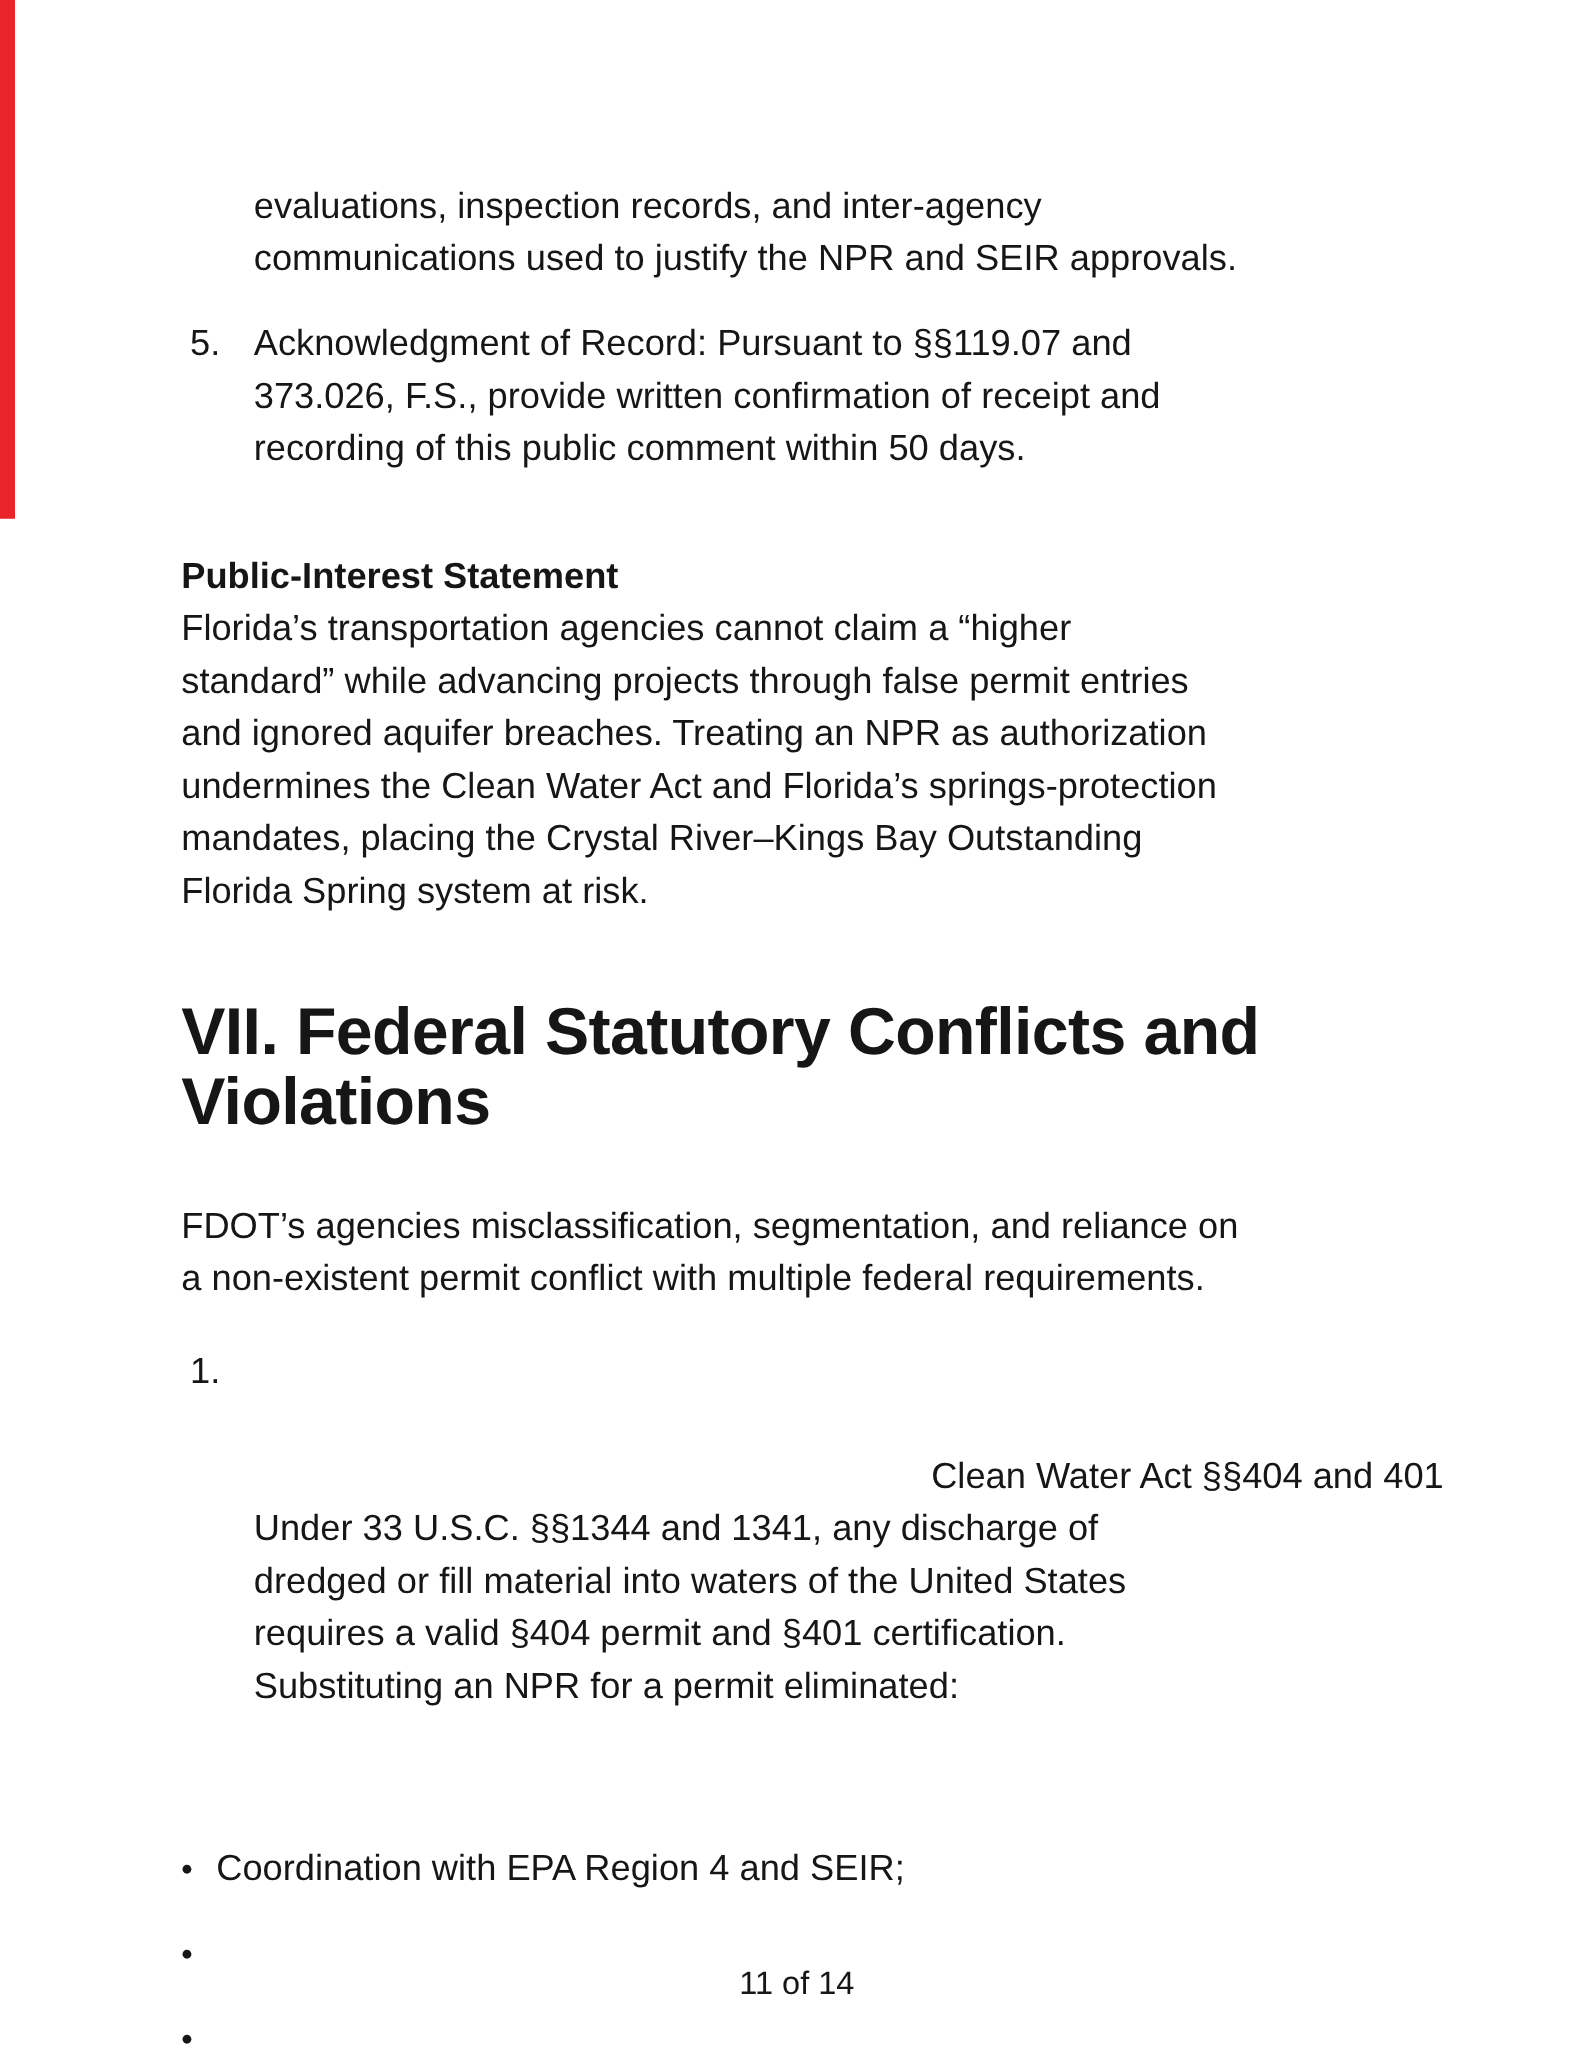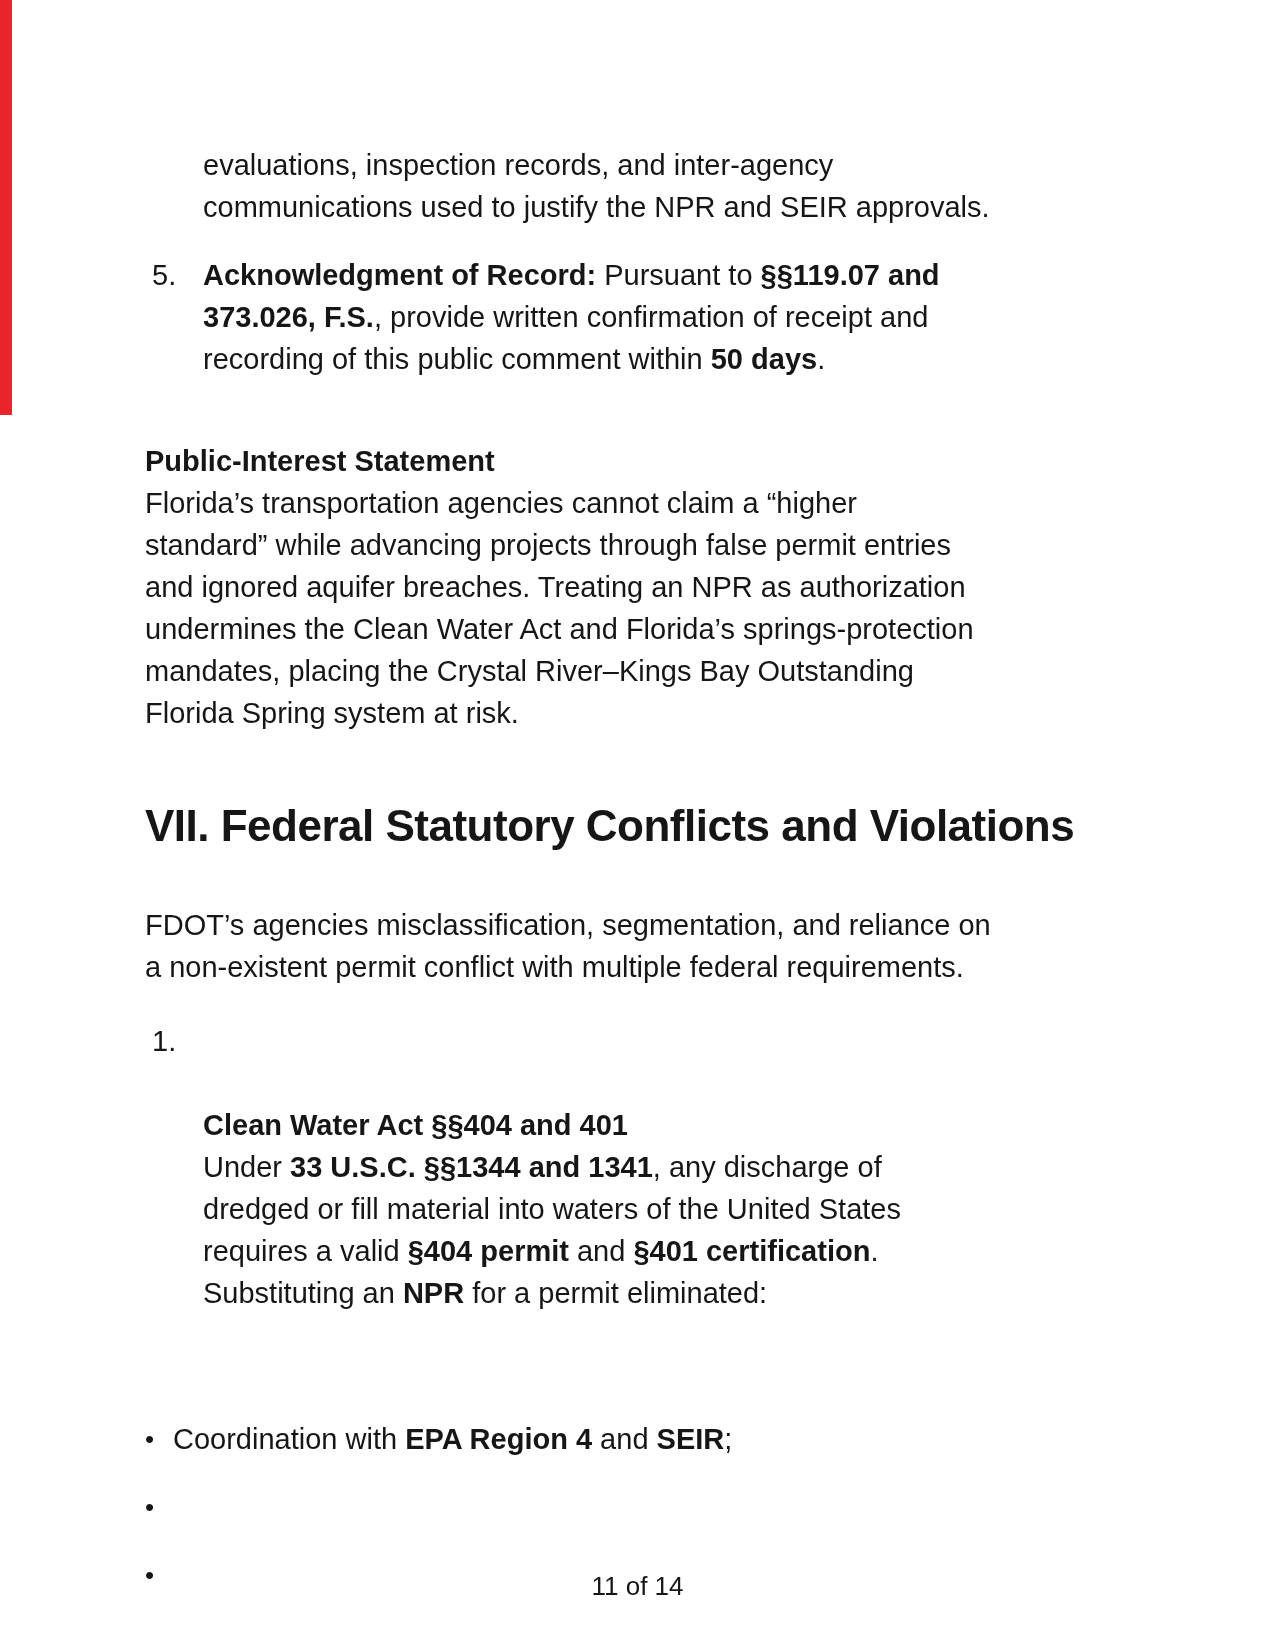--- a/index.html
+++ b/index.html
@@ -24,44 +24,44 @@
     height: 415px;
     background: #e8252a;
   }
   .content {
     box-sizing: border-box;
     padding: 144px 120px 0 145px;
     font-size: 29px;
     line-height: 42px;
   }
   .prewrap { white-space: pre-wrap; }
-  strong { font-weight: bold; }
+  strong { font-weight: normal; }
 
   .cont-para {
     margin: 0 0 26px 58px;
   }
   .list-item {
     display: flex;
     align-items: flex-start;
   }
   .num-marker {
     flex: 0 0 58px;
     box-sizing: border-box;
     padding-left: 7px;
   }
   .list-body { flex: 1 1 auto; }
-  .item-title { display: block; }
+  .item-title { display: block; text-align: right; }
 
   .mb-item5 { margin-bottom: 60px; }
   .pi-block { margin-bottom: 64px; }
   .sub-heading { font-weight: bold; }
 
   .main-heading {
     margin: 0 0 50px 0;
-    font-size: 44px;
+    font-size: 53px;
     line-height: 56px;
     font-weight: bold;
     letter-spacing: -0.5px;
   }
   .intro-para { margin-bottom: 32px; }
   .mb-item1 { margin-bottom: 62px; }
 
   .bullet-list {
     list-style: none;
     margin: 0;

